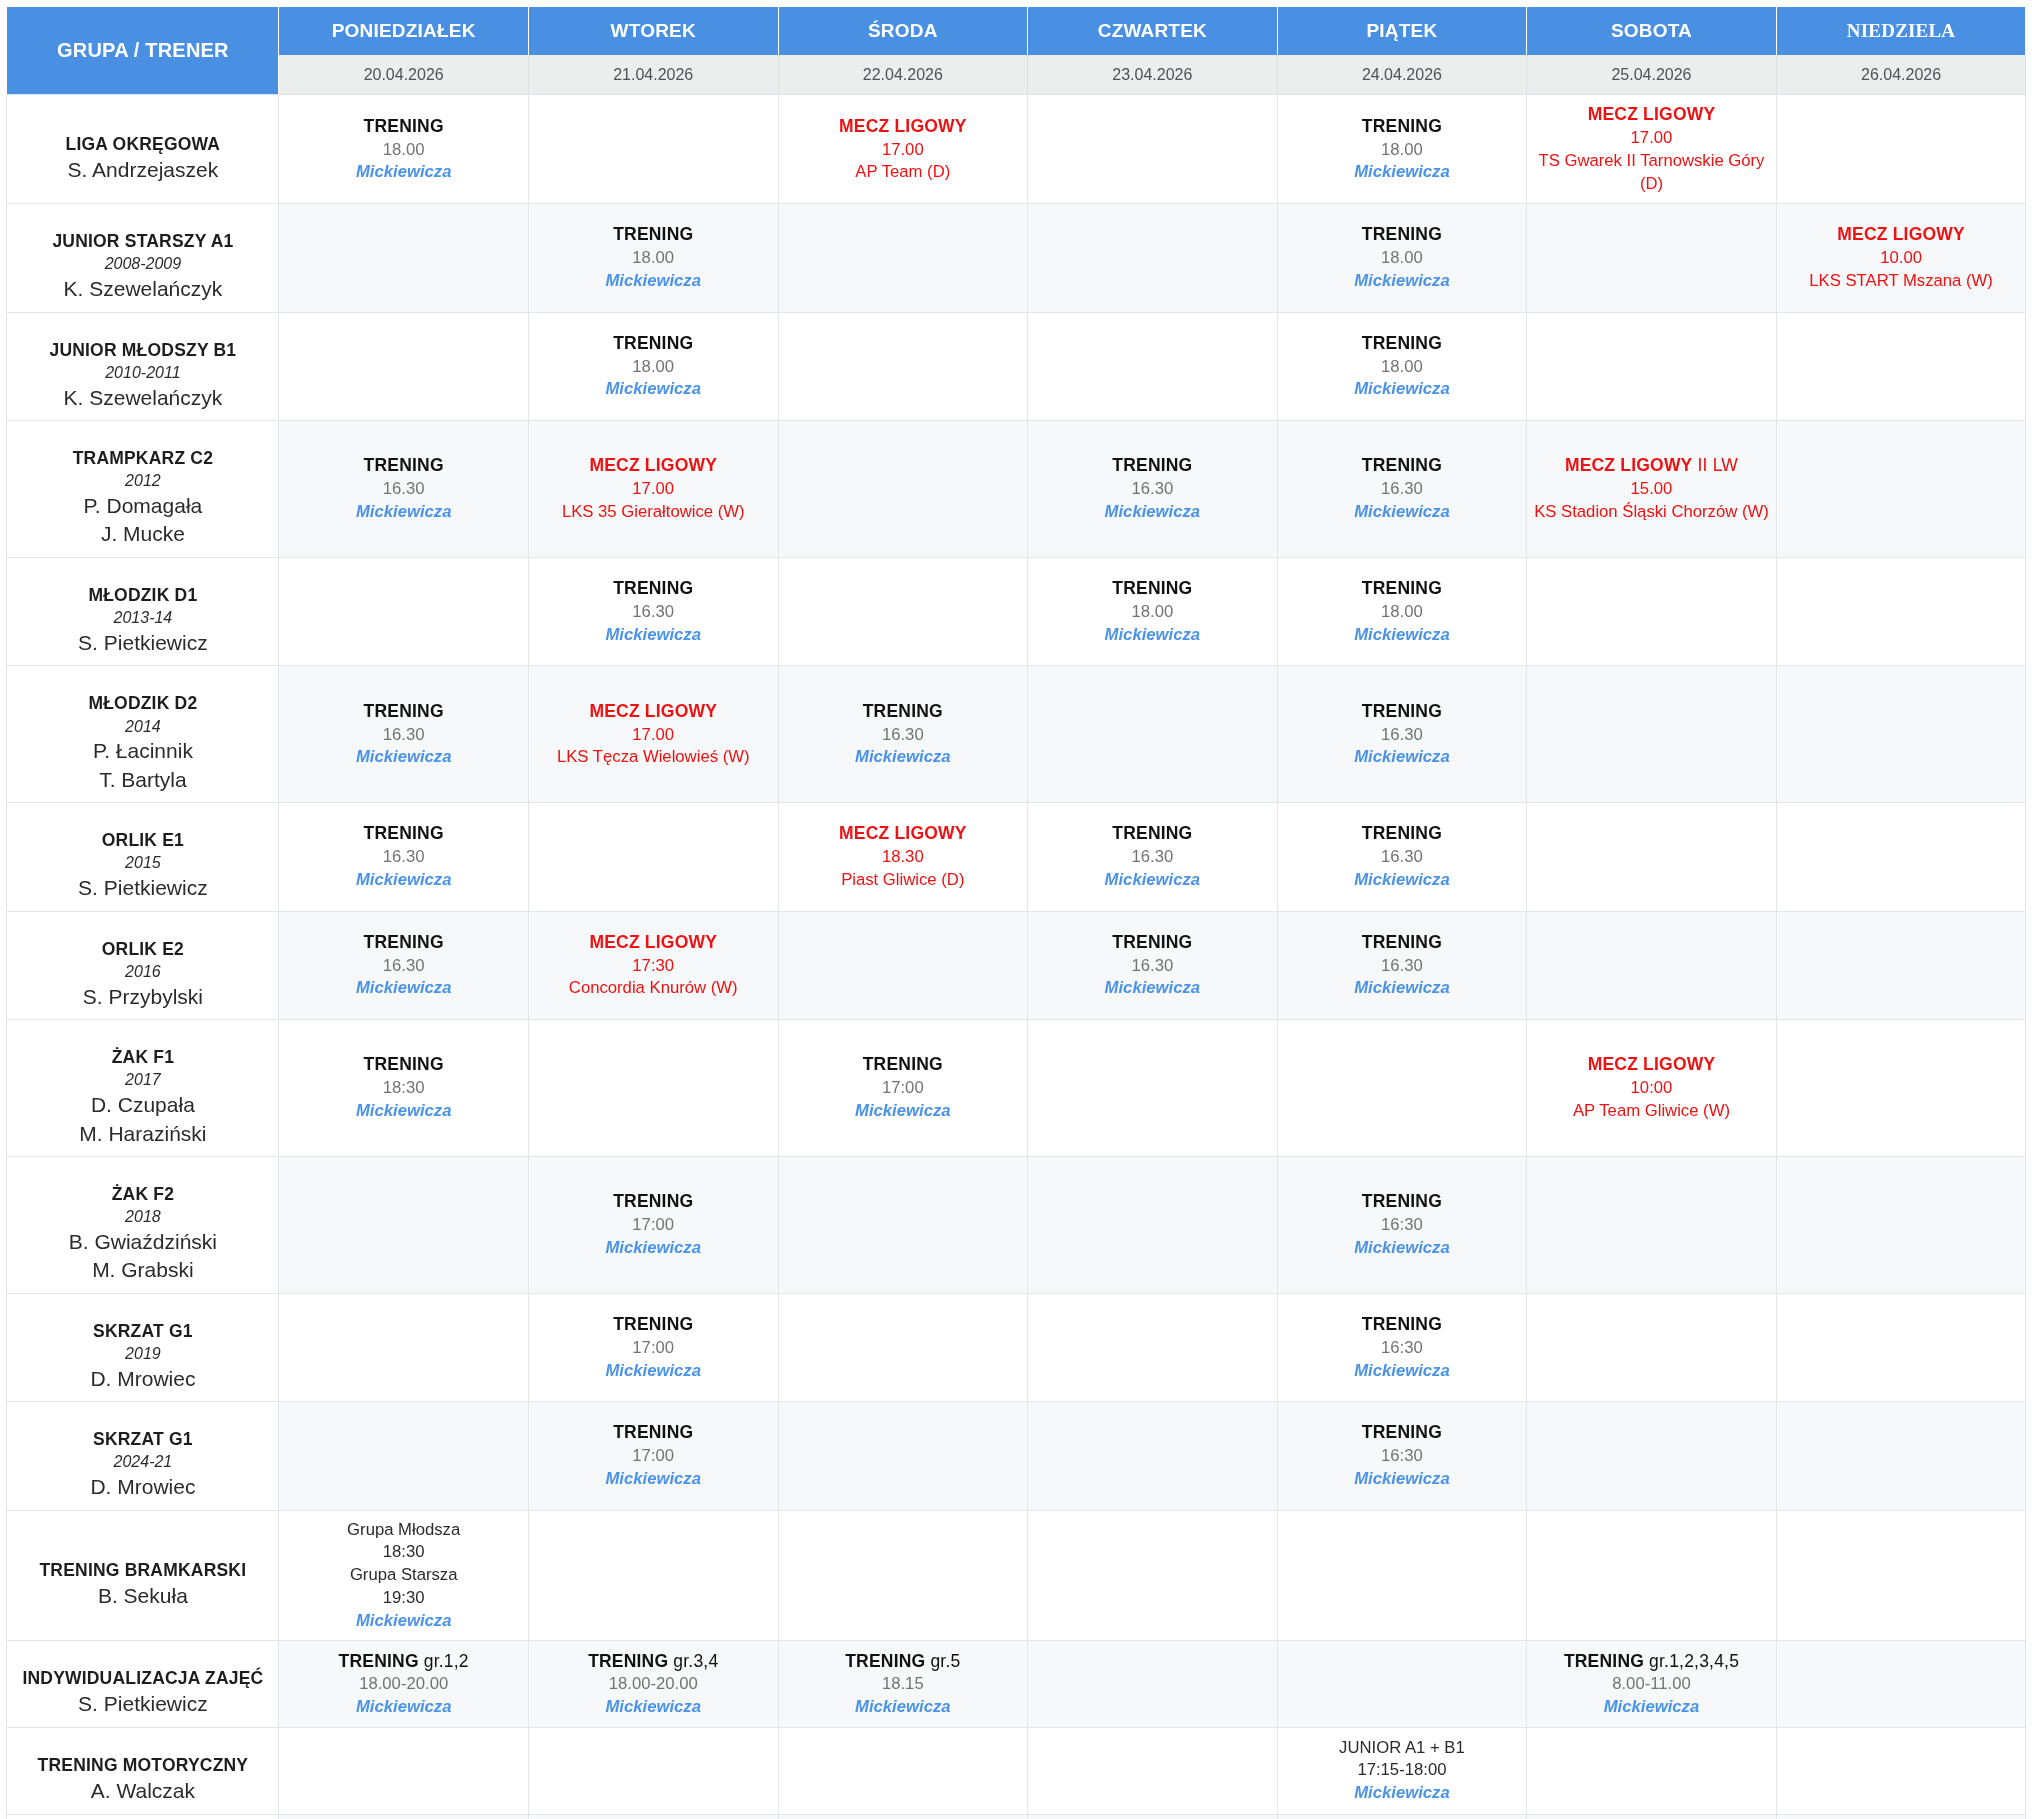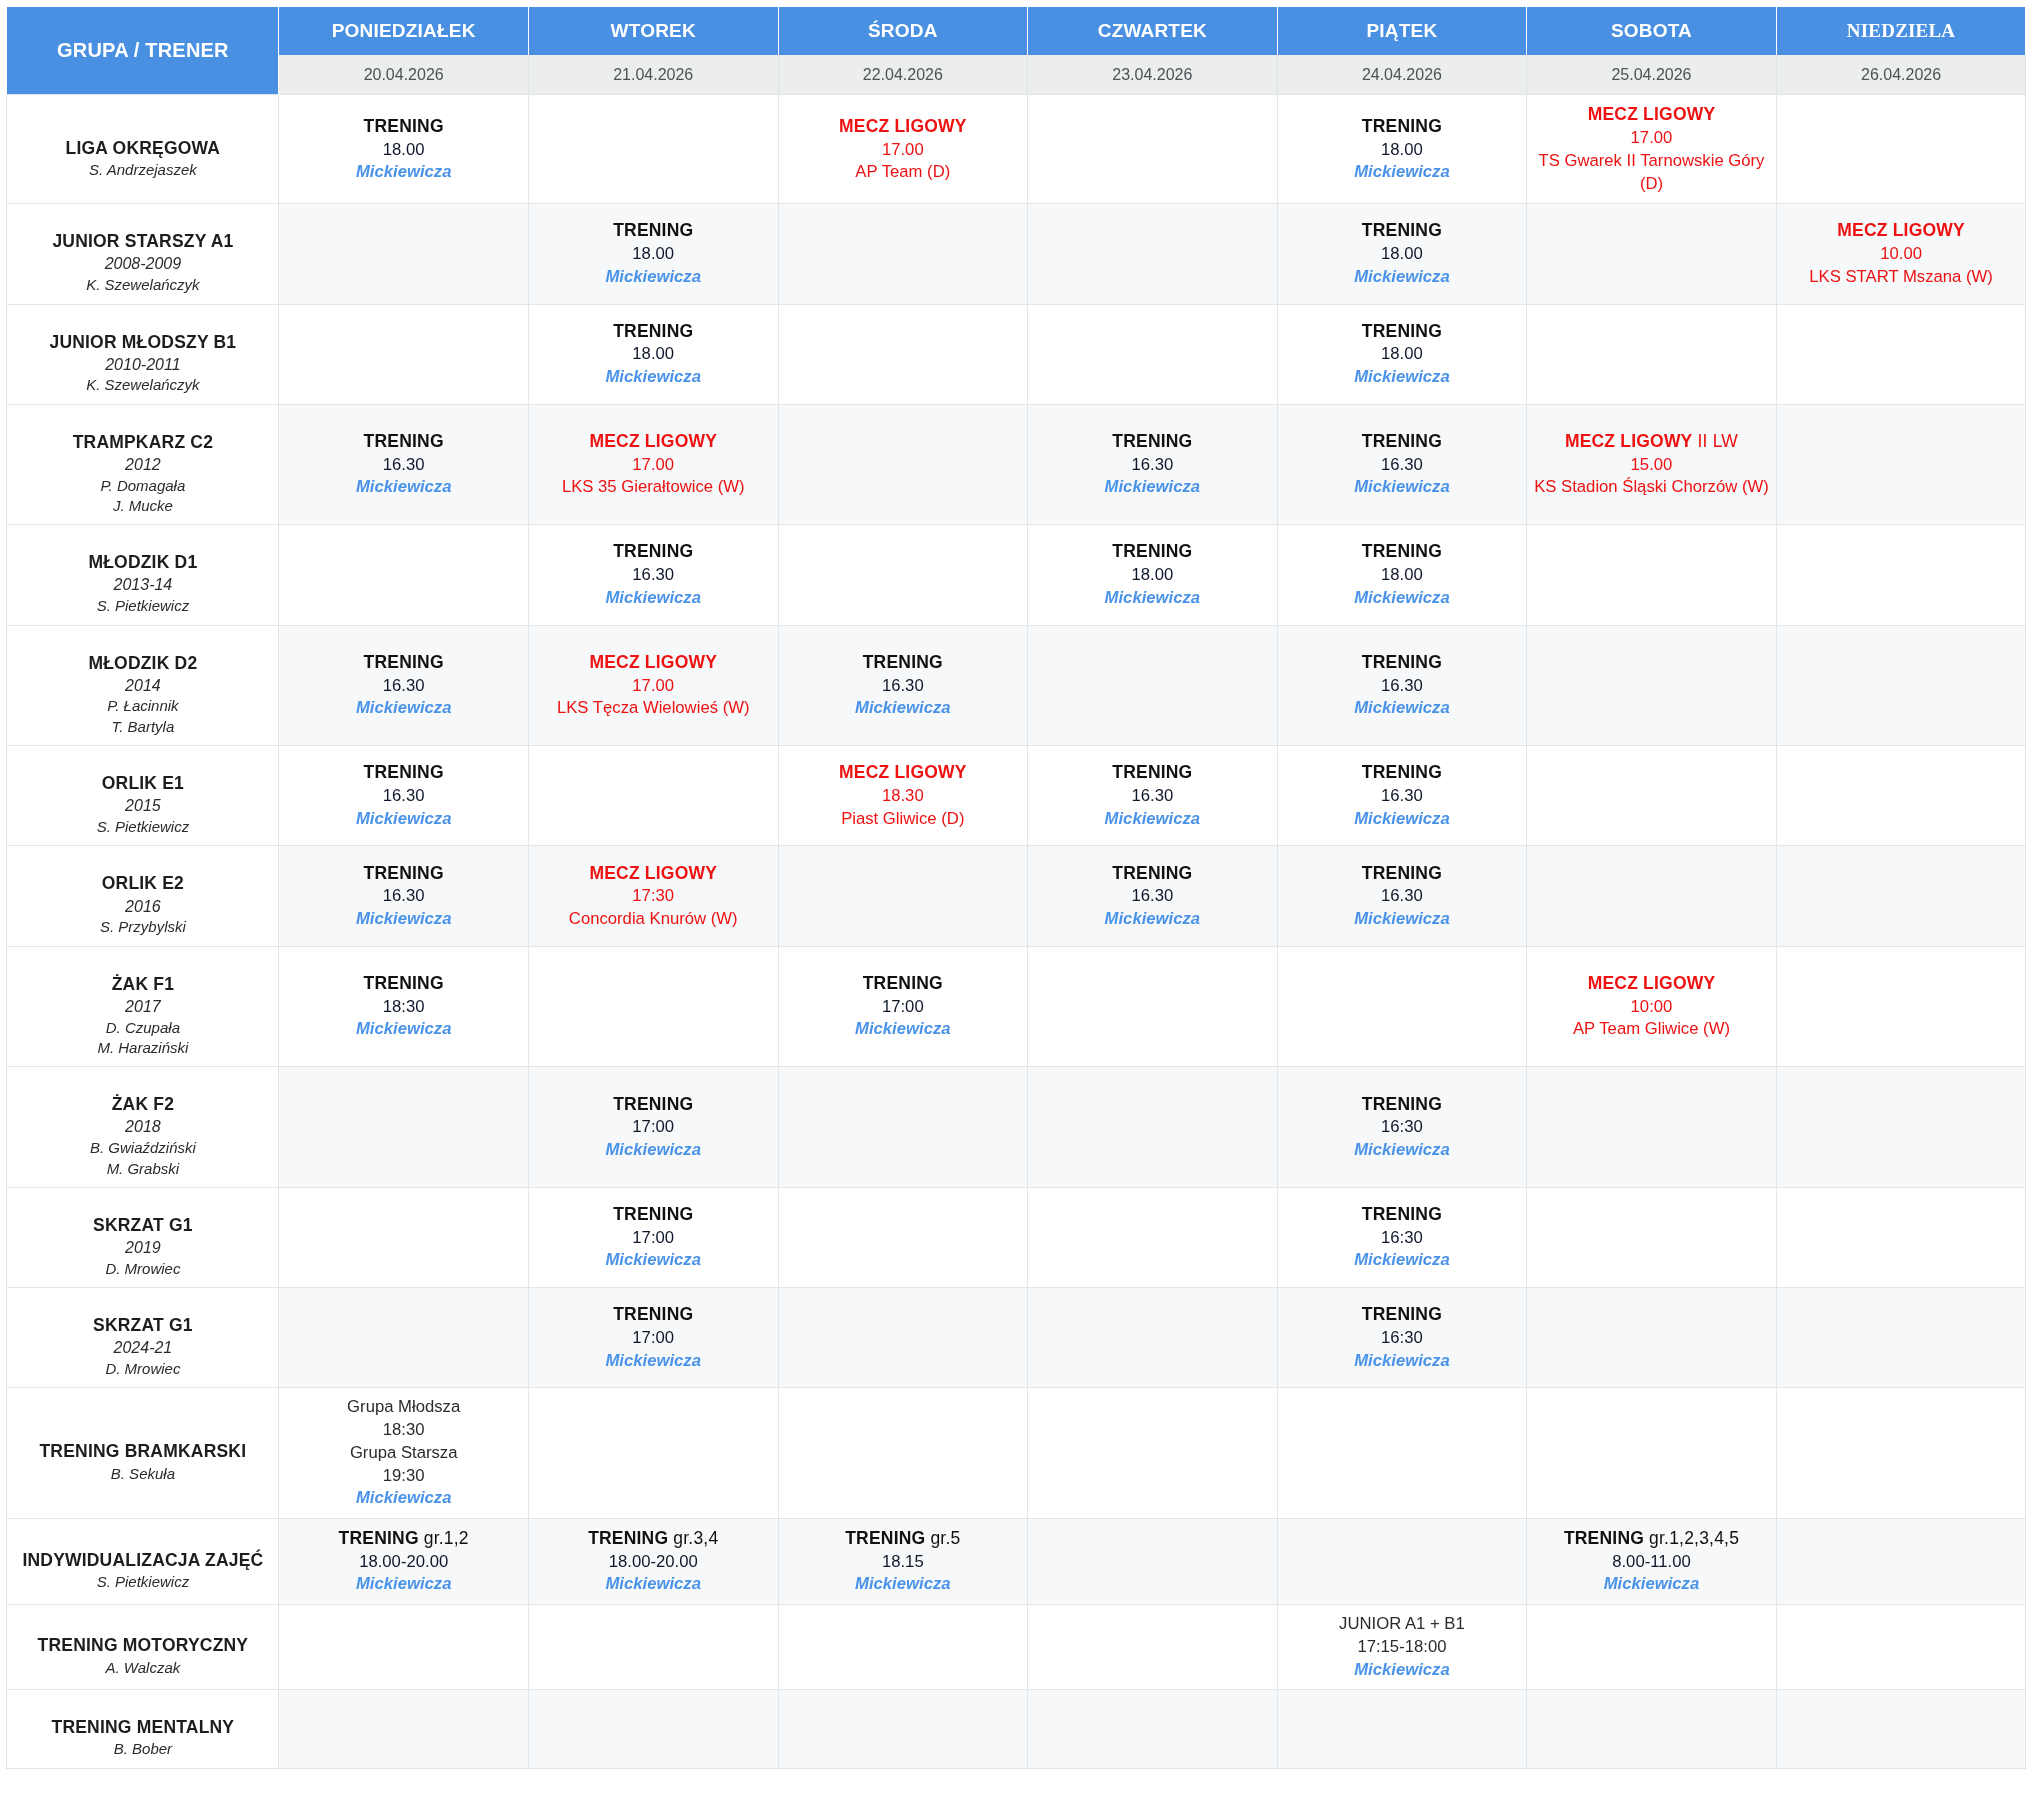--- a/index.html
+++ b/index.html
@@ -87,41 +87,40 @@
     line-height: 1.32;
     margin-top: 18px;
   }
   .gyear {
     font-size: 16px;
     font-style: italic;
     color: #2b2b2b;
     line-height: 1.36;
   }
   .gcoach {
-    font-size: 15px;
+    font-size: 21px;
     color: #2b2b2b;
     line-height: 1.36;
-    font-style: italic;
   }
 
   .ev { line-height: 1.36; }
   .ev .title {
     font-size: 17.5px;
     font-weight: bold;
     color: #111111;
     letter-spacing: 0.2px;
   }
   .ev.match .title { color: #ee1111; }
   .ev .title .suffix {
     font-weight: normal;
     color: inherit;
   }
   .ev .time {
     font-size: 16.7px;
-    color: #0f172a;
+    color: #737373;
   }
   .ev.match .time { color: #ee1111; }
   .ev .place {
     font-size: 16.7px;
     font-weight: bold;
     color: #4a93e8;
     font-style: italic;
   }
   .ev .opp {
     font-size: 16.7px;

